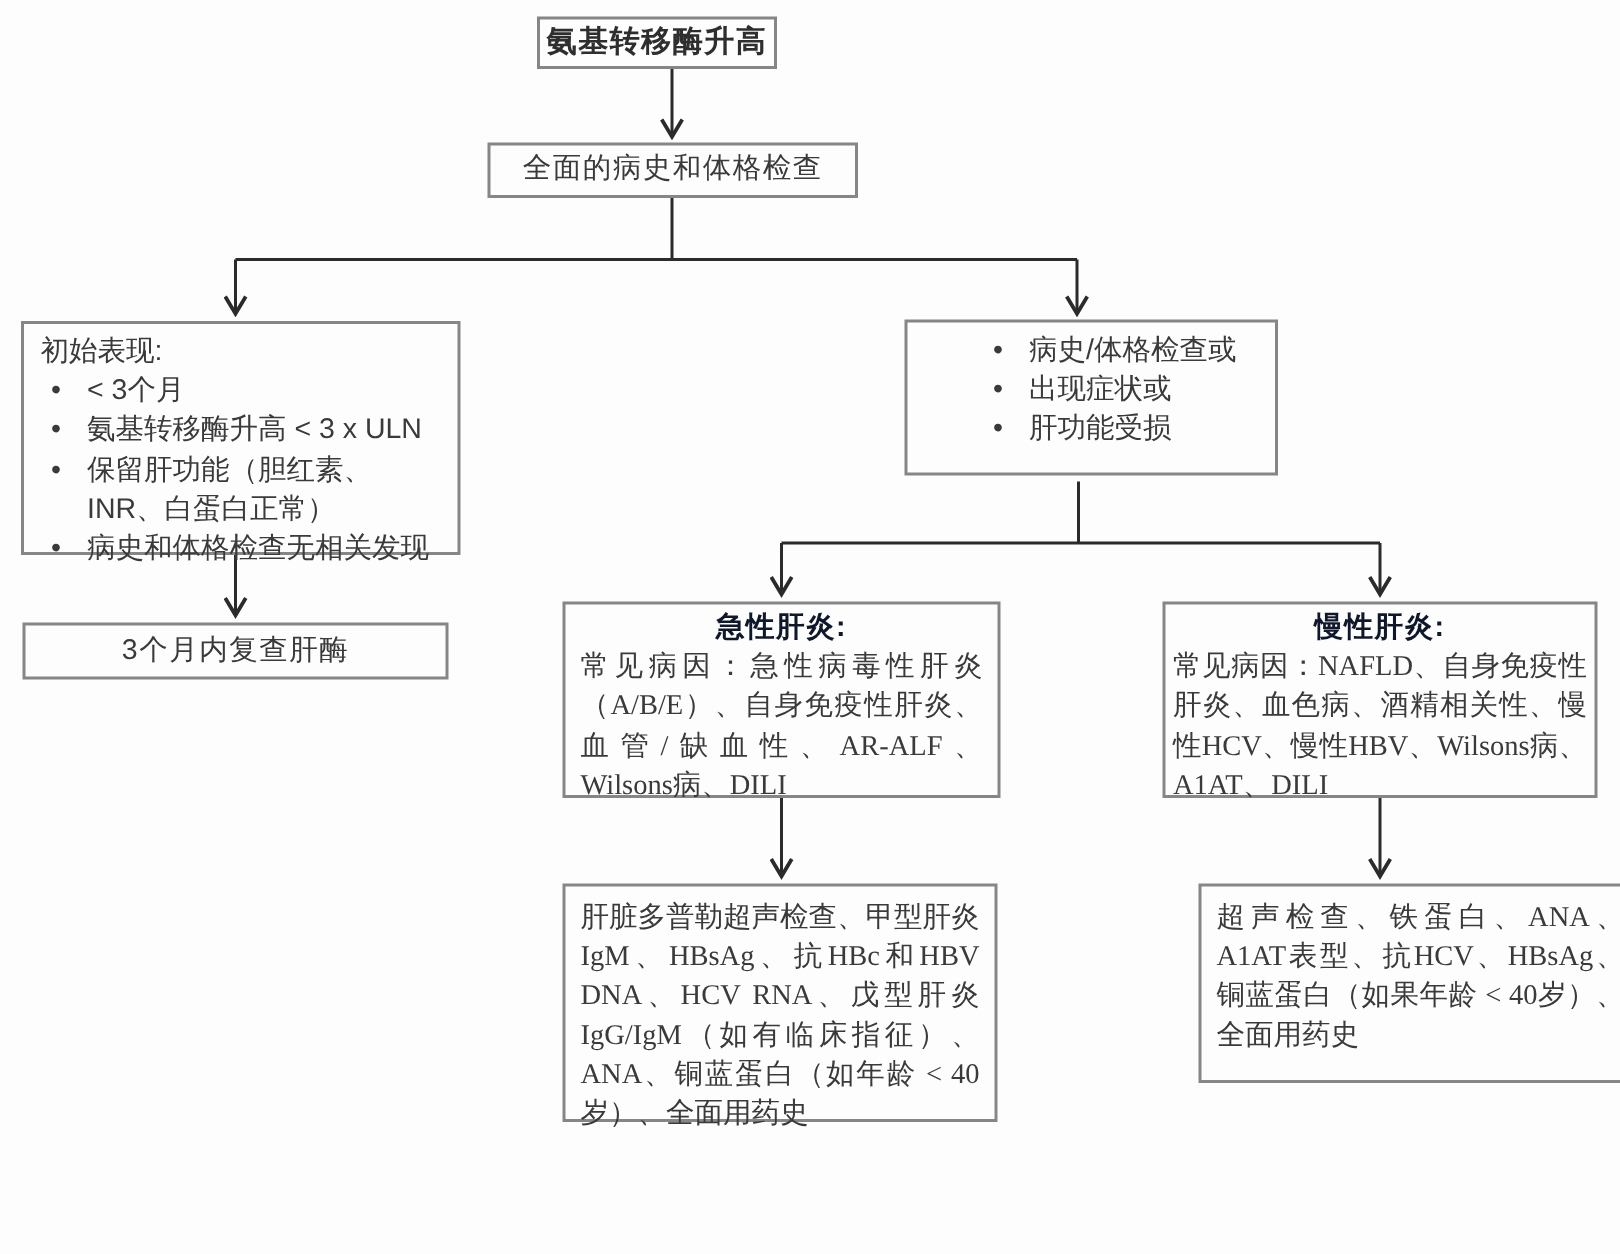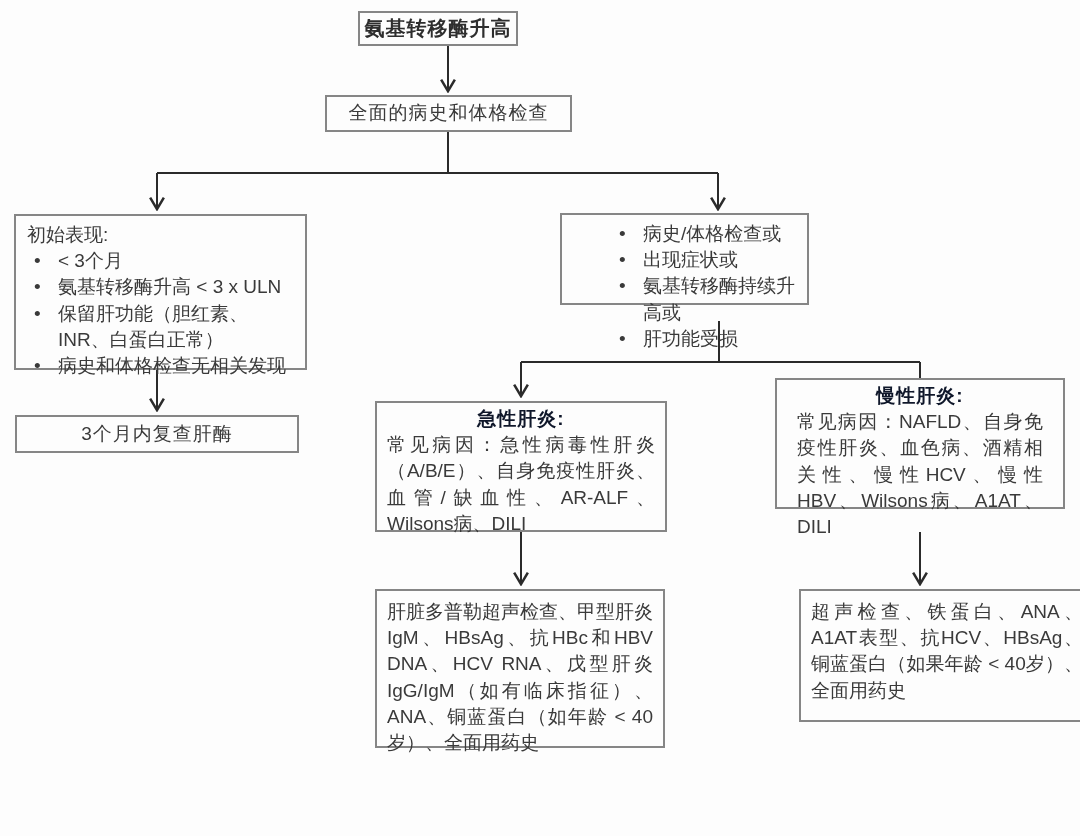--- a/index.html
+++ b/index.html
@@ -55,20 +55,21 @@
     left: 9px;
     top: 0;
   }
   .heading {
     font-weight: normal;
     margin: 0 0 0 2px;
   }
   .jtext {
     text-align: justify;
     text-justify: inter-character;
+    font-family: Liberation Serif, serif;
   }
   .box-title-center {
     text-align: center;
     font-weight: bold;
     color: #0f172a;
     letter-spacing: 1px;
   }
 </style>
 </head>
 <body>
@@ -118,35 +119,34 @@
       <li>氨基转移酶升高 &lt; 3 x ULN</li>
       <li>保留肝功能（胆红素、INR、白蛋白正常）</li>
       <li>病史和体格检查无相关发现</li>
     </ul>
   </div>
 
   <div class="box center-box" style="left:15px; top:415px; width:284px; height:38px;">
     <span>3个月内复查肝酶</span>
   </div>
 
-  <div class="box pad" style="left:560px; top:213px; width:249px; height:92px;padding-left:48px;">
+  <div class="box pad" style="left:603px; top:213px; width:249px; height:104px;padding-left:48px;">
     <ul class="bullets">
       <li>病史/体格检查或</li>
       <li>出现症状或</li>
-      <li>氨基转移酶持续升高或</li>
       <li>肝功能受损</li>
     </ul>
   </div>
 
   <div class="box" style="left:375px; top:401px; width:292px; height:131px; padding:3px 10px;">
     <div class="box-title-center">急性肝炎:</div>
     <div class="jtext">常见病因：急性病毒性肝炎（A/B/E）、自身免疫性肝炎、血管/缺血性、AR-ALF、Wilsons病、DILI</div>
   </div>
 
-  <div class="box" style="left:775px; top:378px; width:290px; height:131px; padding:3px 20px;">
+  <div class="box" style="left:775px; top:401px; width:290px; height:131px; padding:3px 5px;">
     <div class="box-title-center">慢性肝炎:</div>
     <div class="jtext">常见病因：NAFLD、自身免疫性肝炎、血色病、酒精相关性、慢性HCV、慢性HBV、Wilsons病、A1AT、DILI</div>
   </div>
 
   <div class="box jtext" style="left:375px; top:589px; width:290px; height:159px; padding:8px 10px;">
     <span>肝脏多普勒超声检查、甲型肝炎IgM、HBsAg、抗HBc和HBV DNA、HCV RNA、戊型肝炎IgG/IgM（如有临床指征）、ANA、铜蓝蛋白（如年龄 &lt; 40岁）、全面用药史</span>
   </div>
 
   <div class="box jtext" style="left:758px; top:589px; width:296px; height:133px; padding:8px 10px;margin-left:41px;">
     <span>超声检查、铁蛋白、ANA、A1AT表型、抗HCV、HBsAg、铜蓝蛋白（如果年龄 &lt; 40岁）、全面用药史</span>

